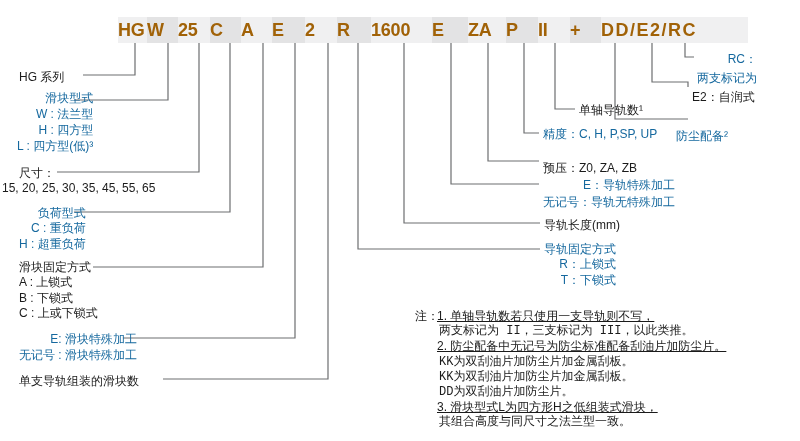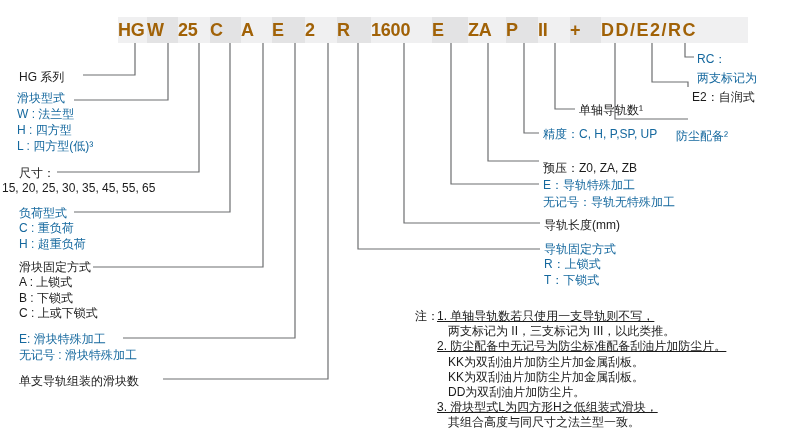--- a/index.html
+++ b/index.html
@@ -15,30 +15,30 @@
     font-weight:bold;font-size:18px;letter-spacing:-0.2px;color:#a16207;
     white-space:nowrap;
   }
   .seg:nth-child(odd){background:#f0f0f1;}
   .seg:nth-child(even){background:#e3e3e4;}
   
   #connectors{position:absolute;left:0;top:0;}
   #connectors polyline{fill:none;stroke:#6d6e70;stroke-width:1.2;}
   
   .lbl{position:absolute;font-size:12px;line-height:16px;white-space:nowrap;color:#1b1b1b;}
-  .blue{color:#15689e;}
+  .blue{color:#15689e;text-align:right;}
   .lh15 > div{line-height:15.3px;}
   .lh17 > div{line-height:17px;}
   .lh18 > div{line-height:18.5px;}
   
   #notes{position:absolute;left:415px;top:309px;font-size:12px;color:#1b1b1b;}
   #notes .marker{position:absolute;left:0;top:0;line-height:15.2px;}
   .nl{white-space:nowrap;line-height:15.2px;}
   .nl.num{margin-left:22px;text-decoration:underline;}
-  .nl.cont{margin-left:33px;}
+  .nl.cont{margin-left:24px;font-family:Liberation Mono, monospace;}
 </style>
 </head>
 <body>
 
 <div id="stage">
 
   <div id="code-strip">
     <div class="seg" style="width:29px">HG</div>
     <div class="seg" style="width:31px">W</div>
     <div class="seg" style="width:32px">25</div>

